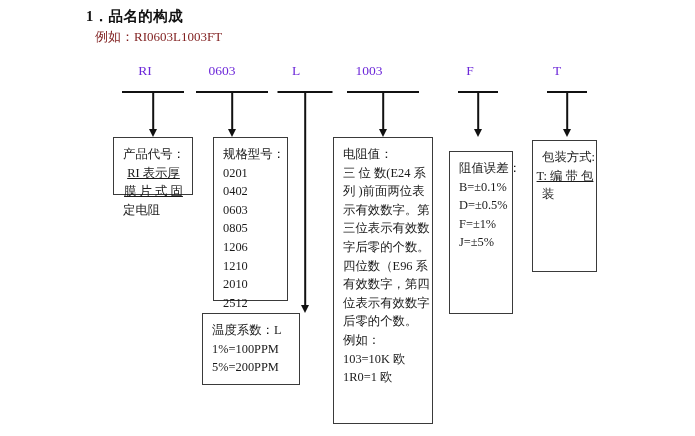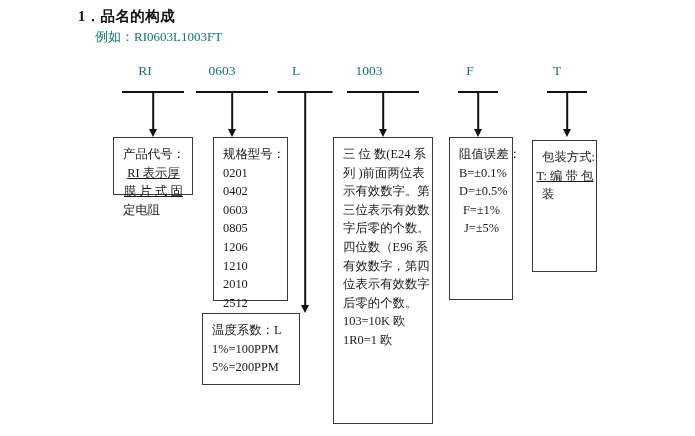--- a/index.html
+++ b/index.html
@@ -16,46 +16,46 @@
     overflow: hidden;
   }
   .page {
     position: absolute;
     inset: 0;
   }
 
   
   #doc-title {
     position: absolute;
-    left: 78px;
+    left: 86px;
     top: 7px;
     font-size: 14.5px;
     font-weight: bold;
     letter-spacing: 0.4px;
     white-space: nowrap;
     color: #111;
     text-align: right;
   }
   #doc-example {
     position: absolute;
     left: 95px;
     top: 28px;
     font-size: 13px;
     white-space: nowrap;
-    color: #0f766e;
+    color: #7f1d1d;
   }
 
   
   .code-label {
     position: absolute;
     top: 63px;
     font-size: 13.5px;
     text-align: center;
     white-space: nowrap;
-    color: #0f766e;
+    color: #6d28d9;
     transform: translateX(-50%);
   }
 
   
   .connector {
     position: absolute;
     top: 91px;
   }
   .connector .bar {
     position: absolute;
@@ -179,34 +179,36 @@
     <div class="line">2512</div>
   </div>
 
   <div class="box" style="left:202px; top:313px; width:98px; height:72px;">
     <div class="line">温度系数：L</div>
     <div class="line">1%=100PPM</div>
     <div class="line">5%=200PPM</div>
   </div>
 
   <div class="box" style="left:333px; top:137px; width:100px; height:287px;">
+    <div class="line">电阻值：</div>
     <div class="line">三 位 数(E24  系</div>
     <div class="line">列 )前面两位表</div>
     <div class="line">示有效数字。第</div>
     <div class="line">三位表示有效数</div>
     <div class="line">字后零的个数。</div>
     <div class="line">四位数（E96  系</div>
     <div class="line">有效数字，第四</div>
     <div class="line">位表示有效数字</div>
     <div class="line">后零的个数。</div>
+    <div class="line">例如：</div>
     <div class="line">103=10K 欧</div>
     <div class="line">1R0=1 欧</div>
   </div>
 
-  <div class="box" style="left:449px; top:137px; width:64px; height:163px;text-align:center;">
+  <div class="box" style="left:449px; top:151px; width:64px; height:163px;">
     <div class="line">阻值误差：</div>
     <div class="line">B=±0.1%</div>
     <div class="line">D=±0.5%</div>
     <div class="line">F=±1%</div>
     <div class="line">J=±5%</div>
   </div>
 
   <div class="box" style="left:532px; top:140px; width:65px; height:132px;">
     <div class="line">包装方式:</div>
     <div class="line spread">

